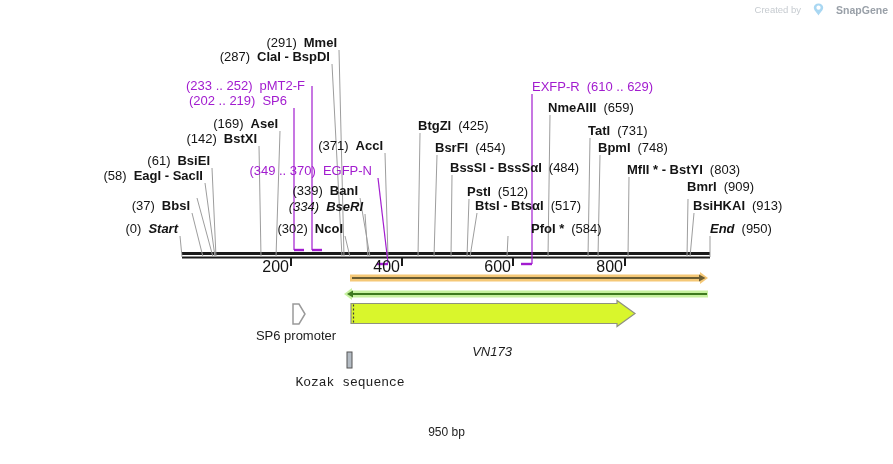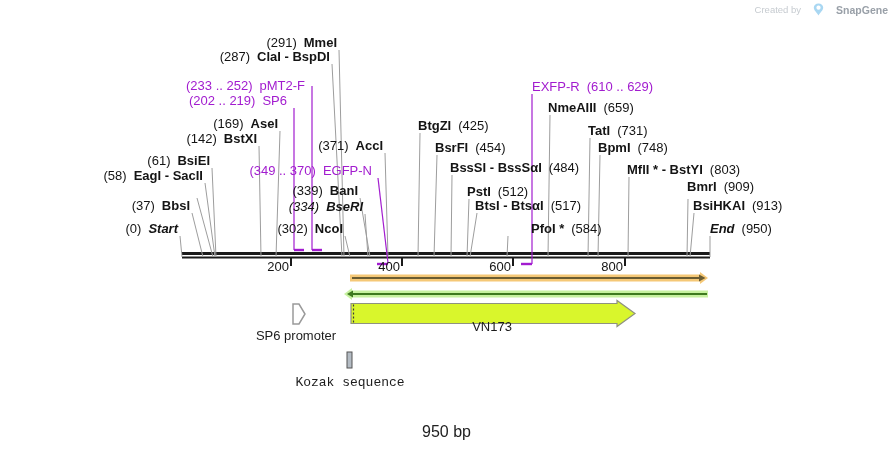--- a/index.html
+++ b/index.html
@@ -13,32 +13,32 @@
     position:absolute; font-size:13px; line-height:14px; color:#141414;
     white-space:nowrap; cursor:default;text-align:right;
   }
   .site > span:first-child { margin-right:7px; }
   .site .name { font-weight:bold; }
   .site.start-end .name { font-style:italic; }
   .primer { color:#A21CCF; }
   .primer .name { font-weight:normal; }
 
   .ruler-num {
-    position:absolute; font-size:13px; line-height:13px; color:#141414;
+    position:absolute; font-size:16px; line-height:13px; color:#141414;
     width:60px; text-align:right; top:260px;
   }
 
   .feat-label {
     position:absolute; font-size:13px; line-height:15px; color:#1c1c1c;
     transform:translateX(-50%); white-space:nowrap;
   }
 
   .title-block { position:absolute; left:0; width:893px; text-align:center; }
   .plasmid-title { font-size:16px; font-weight:bold; color:#000; line-height:18px; }
-  .plasmid-length { font-size:16px; color:#222; line-height:14px; margin-top:2px; }
+  .plasmid-length { font-size:12px; color:#222; line-height:14px; margin-top:2px; }
 
   .watermark {
     position:absolute; top:3px; right:5px; display:flex; align-items:center;
     gap:12px; font-size:9.5px; line-height:12px;
   }
   .wm-prefix { color:#C6CBD0; }
   .wm-brand  { color:#99A0A8; font-weight:bold; font-size:10.5px; }
   .wm-logo { width:11px; height:13px; display:inline-block; }
 </style>
 </head>
@@ -227,20 +227,20 @@
   <div class="site start-end" style="left:710px; top:222px;">
     <span class="name">End</span><span class="pos">(950)</span>
   </div>
 
   <div class="ruler-num" style="left:229px;">200</div>
   <div class="ruler-num" style="left:340px;">400</div>
   <div class="ruler-num" style="left:451px;">600</div>
   <div class="ruler-num" style="left:563px;">800</div>
 
   <div class="feat-label" style="left:296px; top:328px;">SP6 promoter</div>
-  <div class="feat-label" style="left:492px; top:319px;">VN173</div>
+  <div class="feat-label" style="left:492px; top:344px;font-style:italic;">VN173</div>
   <div class="feat-label" style="left:350px; top:375px;font-family:Liberation Mono, monospace;">Kozak sequence</div>
 
   <div class="title-block" style="top:423px;">
     <div class="plasmid-length">950 bp</div>
   </div>
 
 </div>
 
 </body></html>

